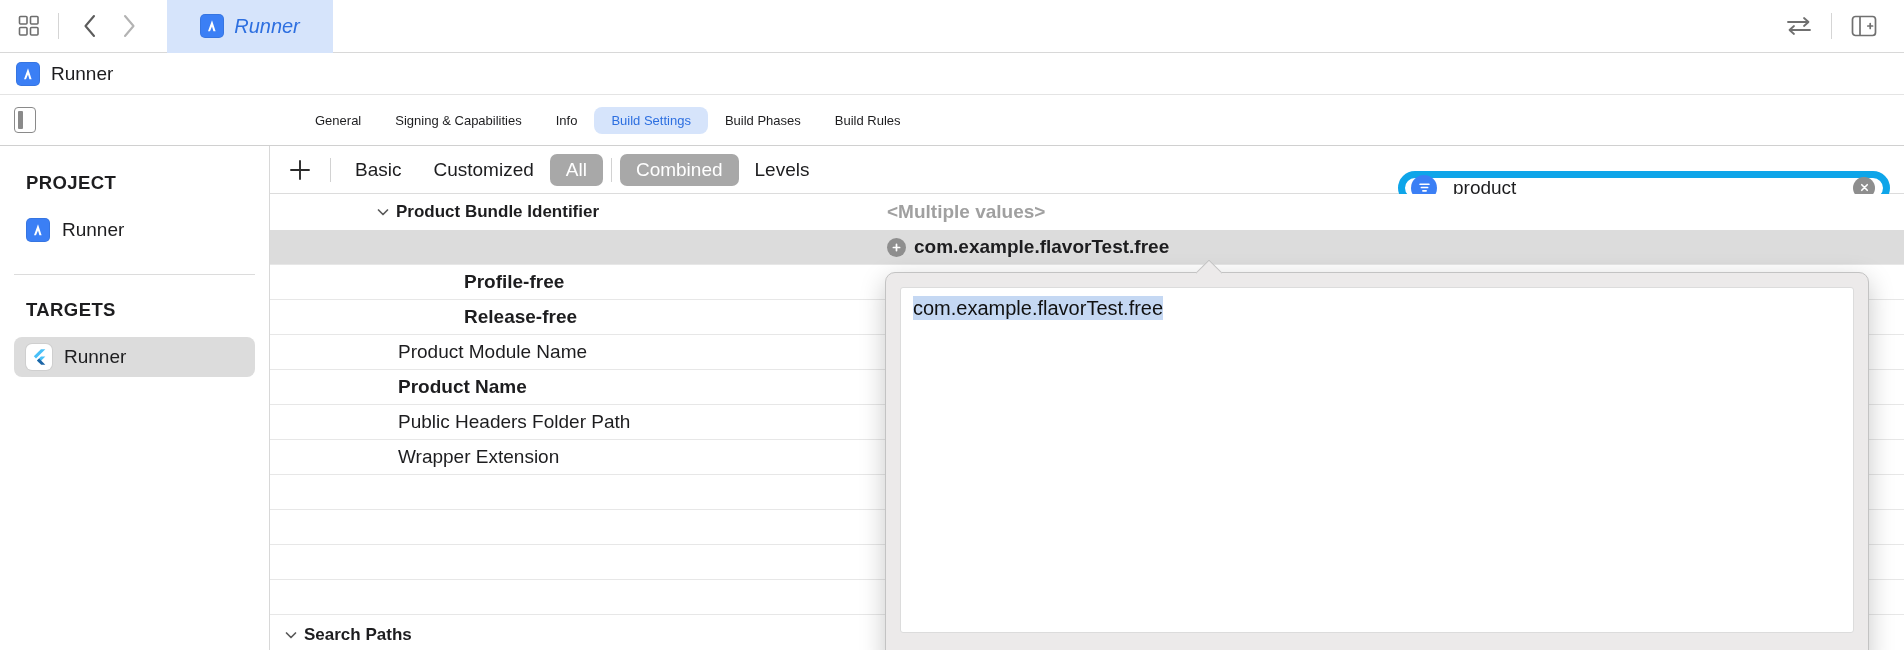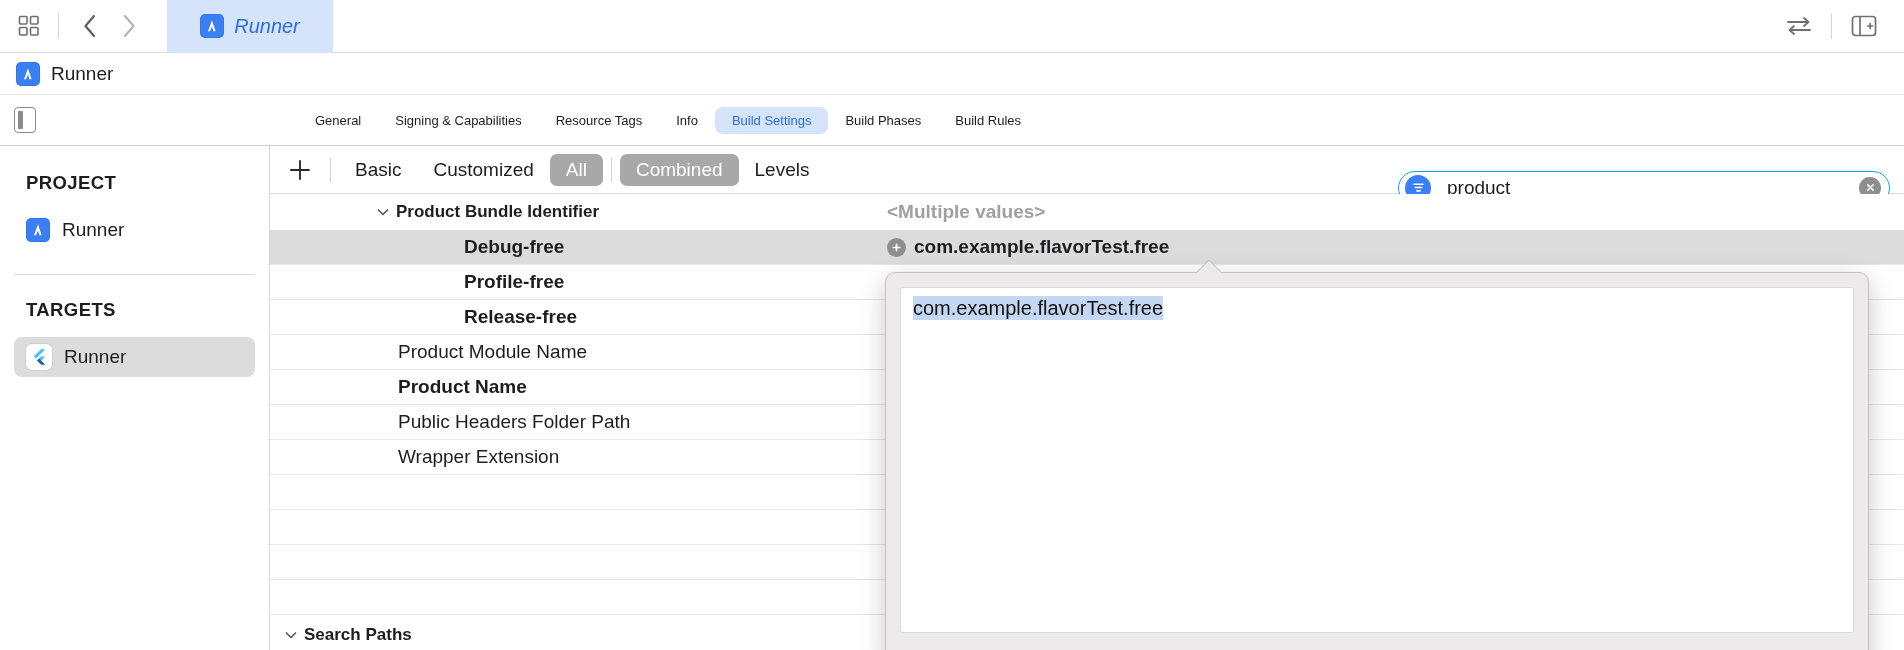--- a/index.html
+++ b/index.html
@@ -118,21 +118,21 @@
   }
   .fsep { width: 1px; height: 24px; background: #d2d2d2; margin: 0 8px; }
   .seg { display: flex; align-items: center; gap: 0; }
   .seg .segbtn {
     font-size: 19px; color: #1d1d1f; padding: 5px 16px; border-radius: 7px; white-space: nowrap;
   }
   .seg .segbtn.on { background: #a8a8a8; color: #ffffff; }
   .searchwrap {
     margin-left: auto; margin-right: 14px;
     width: 492px; height: 34px;
-    border: 1px solid #0ea5e9; border-radius: 17px;
+    border: 7px solid #0ea5e9; border-radius: 17px;
     background: #ffffff;
     display: flex; align-items: center; padding: 0 8px 0 6px; margin-top: 36px;
   }
   .filter-dot {
     width: 26px; height: 26px; border-radius: 50%; background: #3b7ff5;
     display: flex; align-items: center; justify-content: center; flex: none;
   }
   .searchwrap .sval {
     font-size: 19px; color: #1d1d1f; margin-left: 16px; flex: 1;
     white-space: nowrap; overflow: hidden;
@@ -272,21 +272,20 @@
         </svg>
     </span>
     <span class="crumb-label">Runner</span>
   </div>
 
   <div class="tabrow">
     <div class="panel-toggle"></div>
     <div class="tabs">
       <div class="tab">General</div>
       <div class="tab">Signing &amp; Capabilities</div>
-      <div class="tab">Resource Tags</div>
       <div class="tab">Info</div>
       <div class="tab active">Build Settings</div>
       <div class="tab">Build Phases</div>
       <div class="tab">Build Rules</div>
     </div>
   </div>
 
   <div class="sidebar">
     <div class="side-head" style="margin-top:26px;">PROJECT</div>
     <div class="side-row" style="margin-top:16px;">
@@ -354,21 +353,20 @@
             <polyline points="2.5,5 7,9.5 11.5,5"></polyline>
           </svg>
       </span>
       <span class="name grp">Product Bundle Identifier</span>
       <span class="valcell">
         <span class="valtext muted">&lt;Multiple values&gt;</span>
       </span>
     </div>
 
     <div class="srow hl">
-      <span class="name bold pad2">Debug-free</span>
       <span class="valcell">
         <span class="plus-badge">
           <svg width="11" height="11" viewBox="0 0 12 12" fill="none" stroke="#ffffff" stroke-width="1.9" stroke-linecap="round">
               <path d="M6 2.6 V9.4 M2.6 6 H9.4"></path>
             </svg>
         </span>
         <span class="valtext bold">com.example.flavorTest.free</span>
       </span>
     </div>
 

